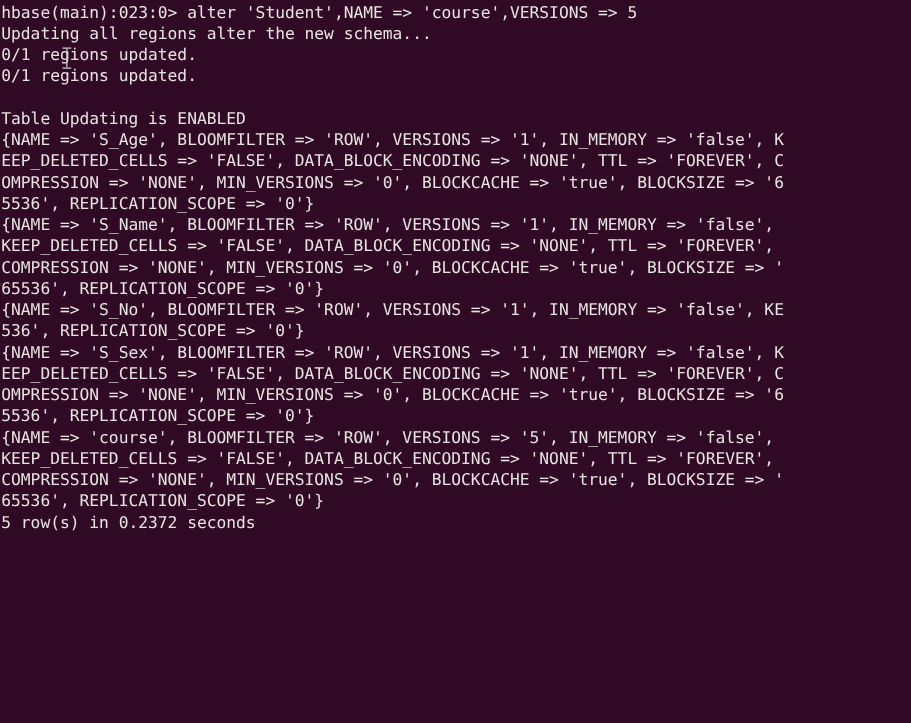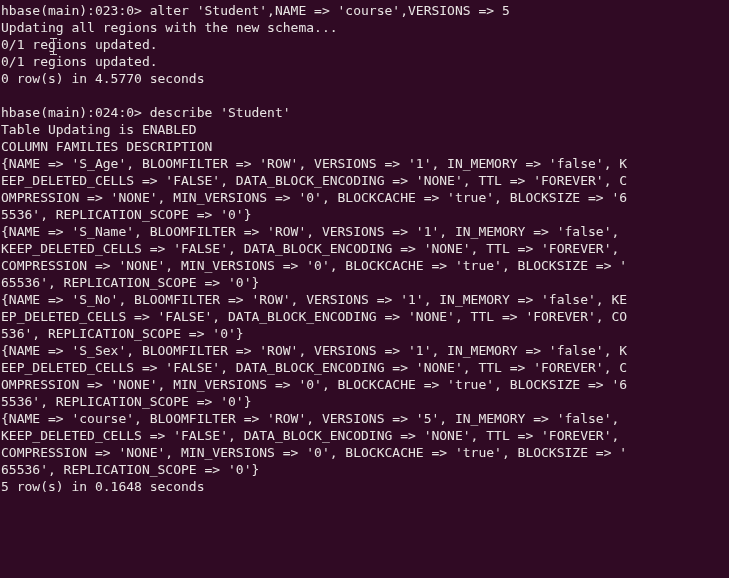--- a/index.html
+++ b/index.html
@@ -64,48 +64,44 @@
   }
   #mouse-ibeam .cap-top { top: 0px; }
   #mouse-ibeam .cap-bot { top: 16px; }
 </style>
 </head>
 <body>
 
 <div id="terminal" style="background: rgb(48, 10, 36); color: rgb(232, 228, 227);">
   <div id="screen">
       <div class="line">hbase(main):023:0&gt; alter 'Student',NAME =&gt; 'course',VERSIONS =&gt; 5</div>
-      <div class="line">Updating all regions with the new schema...</div>
+      <div class="line">Updating all regions alter the new schema...</div>
       <div class="line">0/1 regions updated.</div>
       <div class="line">0/1 regions updated.</div>
-      <div class="line">0 row(s) in 4.5770 seconds</div>
       <div class="line blank"></div>
-      <div class="line">hbase(main):024:0&gt; describe 'Student'</div>
       <div class="line">Table Updating is ENABLED</div>
-      <div class="line">COLUMN FAMILIES DESCRIPTION</div>
       <div class="line">{NAME =&gt; 'S_Age', BLOOMFILTER =&gt; 'ROW', VERSIONS =&gt; '1', IN_MEMORY =&gt; 'false', K</div>
       <div class="line">EEP_DELETED_CELLS =&gt; 'FALSE', DATA_BLOCK_ENCODING =&gt; 'NONE', TTL =&gt; 'FOREVER', C</div>
       <div class="line">OMPRESSION =&gt; 'NONE', MIN_VERSIONS =&gt; '0', BLOCKCACHE =&gt; 'true', BLOCKSIZE =&gt; '6</div>
       <div class="line">5536', REPLICATION_SCOPE =&gt; '0'}</div>
       <div class="line">{NAME =&gt; 'S_Name', BLOOMFILTER =&gt; 'ROW', VERSIONS =&gt; '1', IN_MEMORY =&gt; 'false', </div>
       <div class="line">KEEP_DELETED_CELLS =&gt; 'FALSE', DATA_BLOCK_ENCODING =&gt; 'NONE', TTL =&gt; 'FOREVER', </div>
       <div class="line">COMPRESSION =&gt; 'NONE', MIN_VERSIONS =&gt; '0', BLOCKCACHE =&gt; 'true', BLOCKSIZE =&gt; '</div>
       <div class="line">65536', REPLICATION_SCOPE =&gt; '0'}</div>
       <div class="line">{NAME =&gt; 'S_No', BLOOMFILTER =&gt; 'ROW', VERSIONS =&gt; '1', IN_MEMORY =&gt; 'false', KE</div>
-      <div class="line">EP_DELETED_CELLS =&gt; 'FALSE', DATA_BLOCK_ENCODING =&gt; 'NONE', TTL =&gt; 'FOREVER', CO</div>
       <div class="line">536', REPLICATION_SCOPE =&gt; '0'}</div>
       <div class="line">{NAME =&gt; 'S_Sex', BLOOMFILTER =&gt; 'ROW', VERSIONS =&gt; '1', IN_MEMORY =&gt; 'false', K</div>
       <div class="line">EEP_DELETED_CELLS =&gt; 'FALSE', DATA_BLOCK_ENCODING =&gt; 'NONE', TTL =&gt; 'FOREVER', C</div>
       <div class="line">OMPRESSION =&gt; 'NONE', MIN_VERSIONS =&gt; '0', BLOCKCACHE =&gt; 'true', BLOCKSIZE =&gt; '6</div>
       <div class="line">5536', REPLICATION_SCOPE =&gt; '0'}</div>
       <div class="line">{NAME =&gt; 'course', BLOOMFILTER =&gt; 'ROW', VERSIONS =&gt; '5', IN_MEMORY =&gt; 'false', </div>
       <div class="line">KEEP_DELETED_CELLS =&gt; 'FALSE', DATA_BLOCK_ENCODING =&gt; 'NONE', TTL =&gt; 'FOREVER', </div>
       <div class="line">COMPRESSION =&gt; 'NONE', MIN_VERSIONS =&gt; '0', BLOCKCACHE =&gt; 'true', BLOCKSIZE =&gt; '</div>
       <div class="line">65536', REPLICATION_SCOPE =&gt; '0'}</div>
-      <div class="line">5 row(s) in 0.1648 seconds</div>
+      <div class="line">5 row(s) in 0.2372 seconds</div>
       <div class="line blank"></div>
     </div>
   <div id="mouse-ibeam">
     <div class="cap-top" style="background: rgb(207, 201, 204);"></div>
     <div class="stem" style="background: rgb(207, 201, 204);"></div>
     <div class="cap-bot" style="background: rgb(207, 201, 204);"></div>
   </div>
 </div>
 
 </body></html>

